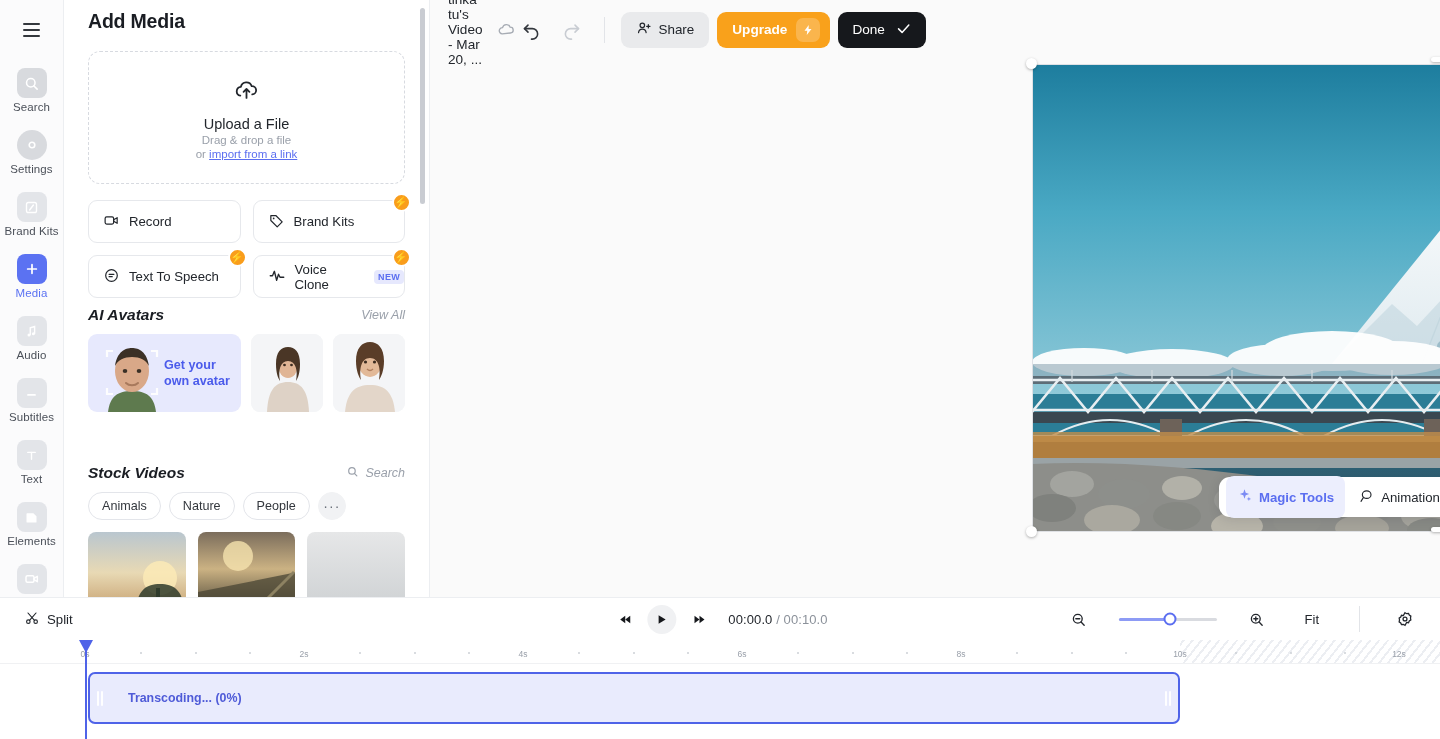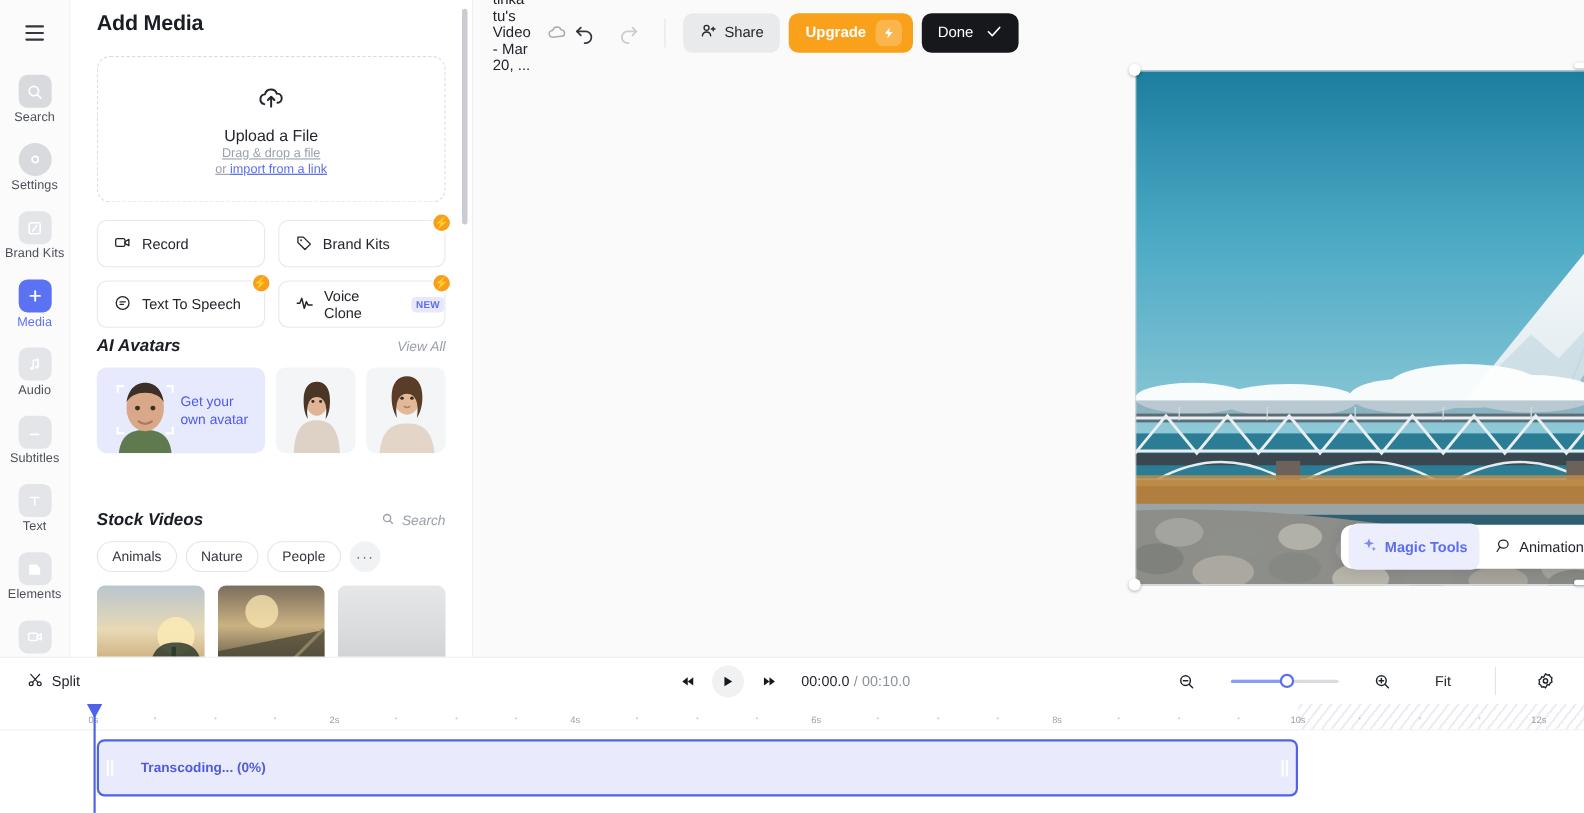--- a/index.html
+++ b/index.html
@@ -40,21 +40,21 @@
   
   .panel { width: 366px; flex: 0 0 366px; height: 739px; background: #fff;
     border-right: 1px solid #eceef1; position: relative; overflow: hidden; }
   .panel-inner { padding: 0 24px; height: 739px; position: relative; }
   .panel-title { font-size: 19.5px; font-weight: 700; color: #1a1d23; padding: 10px 0 18px; letter-spacing: -.2px; }
 
   .dropzone { height: 133px; border: 1.4px dashed #d7dae0; border-radius: 12px;
     display: flex; flex-direction: column; align-items: center; justify-content: center;
     gap: 2px; cursor: pointer; background: #fff; }
   .dz-title { font-size: 14.5px; color: #22262c; margin-top: 7px; }
-  .dz-sub { font-size: 11.5px; color: #9aa0aa; text-decoration: underline; }
+  .dz-sub { font-size: 11.5px; color: #9aa0aa; }
   .dz-link { color: #5b6ef0; text-decoration: underline; cursor: pointer; }
 
   .btn-grid { display: grid; grid-template-columns: 1fr 1fr; gap: 12px; margin-top: 16px; }
   .act-btn { position: relative; height: 43px; border: 1px solid #e6e8ec; border-radius: 9px;
     display: flex; align-items: center; gap: 9px; padding-left: 14px; cursor: pointer;
     background: #fff; font-size: 13.2px; color: #22262c; }
   .pro-badge { position: absolute; top: -8px; right: -7px; width: 19px; height: 19px;
     border-radius: 50%; background: #f99d1c; display: flex; align-items: center;
     justify-content: center; color: #fff; font-size: 11px; border: 2px solid #fff; }
   .new-badge { font-size: 9px; font-weight: 700; color: #5b6ef0; background: #e6e8fd;
@@ -62,21 +62,21 @@
 
   .sec-head { display: flex; align-items: center; justify-content: space-between;
     margin: 8px 0 10px; font-style: italic; }
   .sec-title { font-size: 15.5px; font-weight: 700; color: #1a1d23; }
   .sec-action { font-size: 12.5px; color: #9aa0aa; cursor: pointer; }
   .sec-search { display: flex; align-items: center; gap: 6px; font-size: 12.5px; color: #9aa0aa; cursor: pointer; }
 
   .avatar-row { display: flex; gap: 10px; }
   .av-promo { width: 160px; height: 78px; border-radius: 9px; background: #e7e9fd;
     display: flex; align-items: center; overflow: hidden; cursor: pointer; position: relative; }
-  .av-promo-txt { font-size: 12.6px; font-weight: 400; color: #4b5beb; line-height: 1.28;
+  .av-promo-txt { font-size: 12.6px; font-weight: 700; color: #4b5beb; line-height: 1.28;
     margin-left: 6px; z-index: 2; }
   .av-face { position: absolute; left: 6px; bottom: 0; width: 76px; height: 74px; }
   .av-card { width: 75px; height: 78px; border-radius: 9px; background: #f4f5f7;
     overflow: hidden; cursor: pointer; position: relative; }
 
   .chip-row { display: flex; gap: 8px; align-items: center; margin-top: 4px; }
   .chip { height: 28px; padding: 0 13px; border: 1px solid #e3e5ea; border-radius: 15px;
     display: flex; align-items: center; font-size: 12.6px; color: #33373d; cursor: pointer; background: #fff; }
   .chip.more { width: 28px; padding: 0; justify-content: center; background: #f1f2f4;
     border-color: #f1f2f4; color: #6a7079; font-size: 14px; letter-spacing: 1px; }

